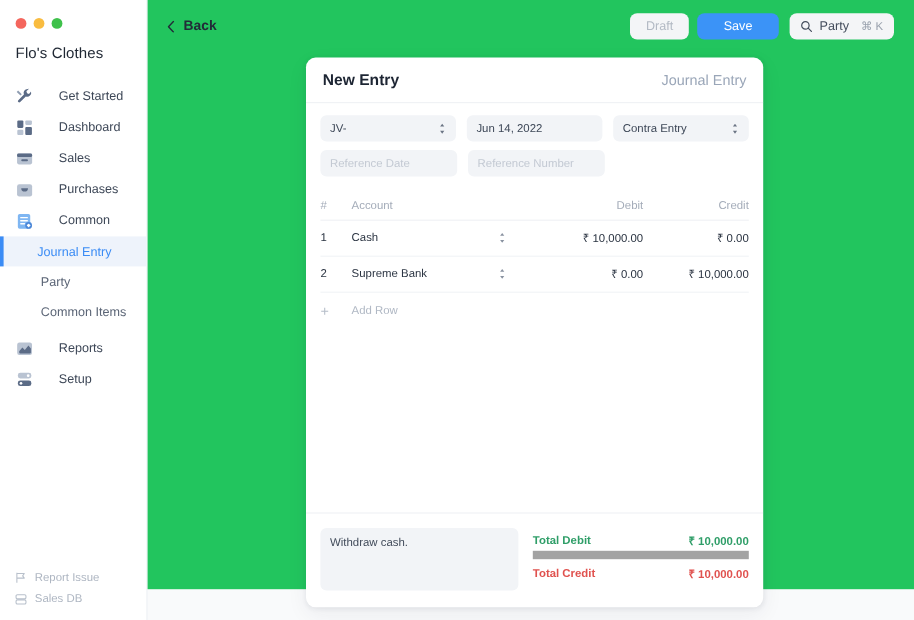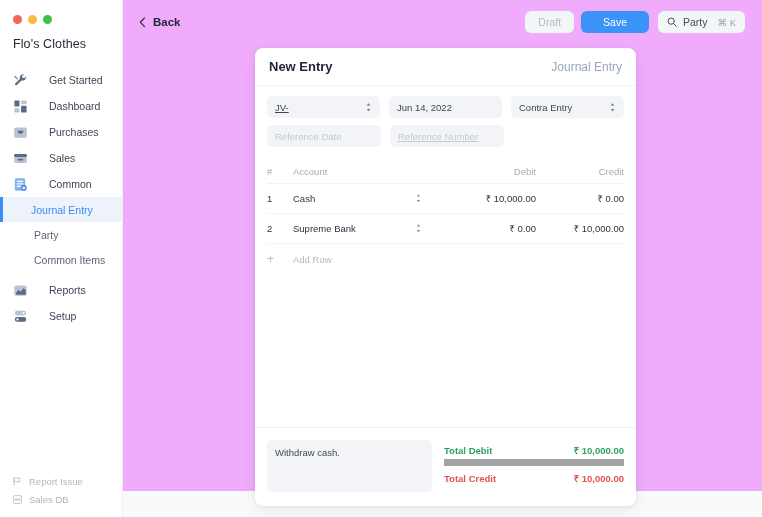--- a/index.html
+++ b/index.html
@@ -79,21 +79,21 @@
     display: flex; align-items: center; gap: 6px;
     font-size: 9.5px; color: #aeb6c2;
   }
   .foot-item svg { width: 11px; height: 11px; display: block; }
 
   
   .main {
     flex: 1 1 auto;
     position: relative;
     height: 491px;
-    background: #f0abfc;
+    background: #22c55e;
   }
   .toolbar {
     height: 44px;
     display: flex; align-items: center;
     padding: 0 17px 0 10px;
   }
   .back-btn {
     display: flex; align-items: center; gap: 7px;
     font-size: 11.5px; font-weight: bold; color: #222b38;
     padding: 4px 6px;
@@ -145,21 +145,21 @@
   .field {
     height: 22px;
     background: #f2f4f7;
     border-radius: 5px;
     display: flex; align-items: center;
     padding: 0 8px;
     font-size: 9.5px;
     color: #3d4757;
   }
   .field.empty { color: #c3c9d3; }
-  .f1 { width: 114px; text-decoration: underline; }
+  .f1 { width: 114px; }
   .f2 { width: 114px; }
   .f3 { width: 114px; gap: 36px; }
   .stepper {
     margin-left: auto;
     width: 7px; height: 11px; display: block;
   }
 
   .tbl { padding: 0 12px; }
   .thead {
     display: flex; align-items: center;
@@ -247,36 +247,36 @@
               <rect x="1.5" y="9.8" width="5.4" height="4.7" rx="1" fill="#b9c3d2"></rect>
               <rect x="8.6" y="7.2" width="5.9" height="7.3" rx="1" fill="#5b6b86"></rect>
             </svg>
         </span>
         <span>Dashboard</span>
       </div>
 
       <div class="nav-item">
         <span class="ico">
           <svg viewBox="0 0 16 16">
-              <rect x="1.3" y="2.6" width="13.4" height="11" rx="2" fill="#b9c3d2"></rect>
-              <path d="M5 6.2a3 3 0 0 0 6 0z" fill="#5b6b86"></path>
-            </svg>
-        </span>
-        <span>Purchases</span>
-      </div>
-
-      <div class="nav-item">
-        <span class="ico">
-          <svg viewBox="0 0 16 16">
               <rect x="1.3" y="3.2" width="13.4" height="9.6" rx="1.6" fill="#b9c3d2"></rect>
               <rect x="1.3" y="3.2" width="13.4" height="3.1" rx="1.3" fill="#5b6b86"></rect>
               <rect x="5" y="8.2" width="6" height="1.8" rx=".9" fill="#5b6b86"></rect>
             </svg>
         </span>
         <span>Sales</span>
+      </div>
+
+      <div class="nav-item">
+        <span class="ico">
+          <svg viewBox="0 0 16 16">
+              <rect x="1.3" y="2.6" width="13.4" height="11" rx="2" fill="#b9c3d2"></rect>
+              <path d="M5 6.2a3 3 0 0 0 6 0z" fill="#5b6b86"></path>
+            </svg>
+        </span>
+        <span>Purchases</span>
       </div>
 
       <div class="nav-item">
         <span class="ico">
           <svg viewBox="0 0 16 16">
               <rect x="2" y="1.4" width="11" height="13.2" rx="1.6" fill="#7fb6f2"></rect>
               <rect x="4" y="4" width="7" height="1.3" rx=".6" fill="#fff"></rect>
               <rect x="4" y="6.7" width="7" height="1.3" rx=".6" fill="#fff"></rect>
               <rect x="4" y="9.4" width="4.5" height="1.3" rx=".6" fill="#fff"></rect>
               <circle cx="11.6" cy="11.6" r="3" fill="#4b87d8"></circle>

